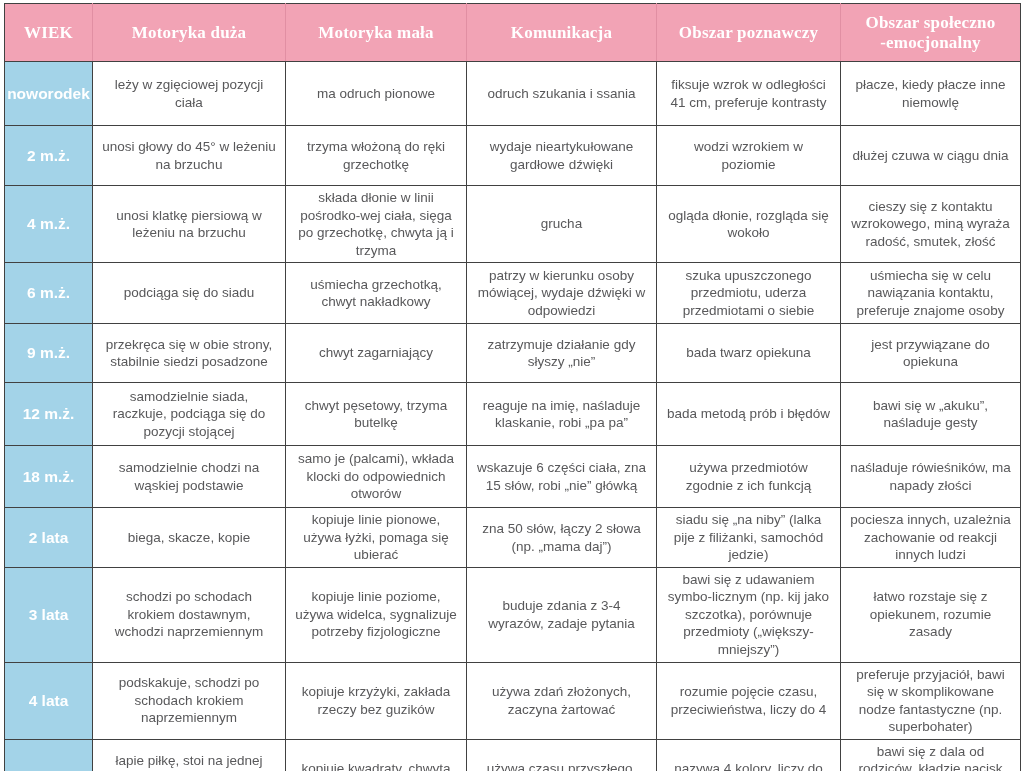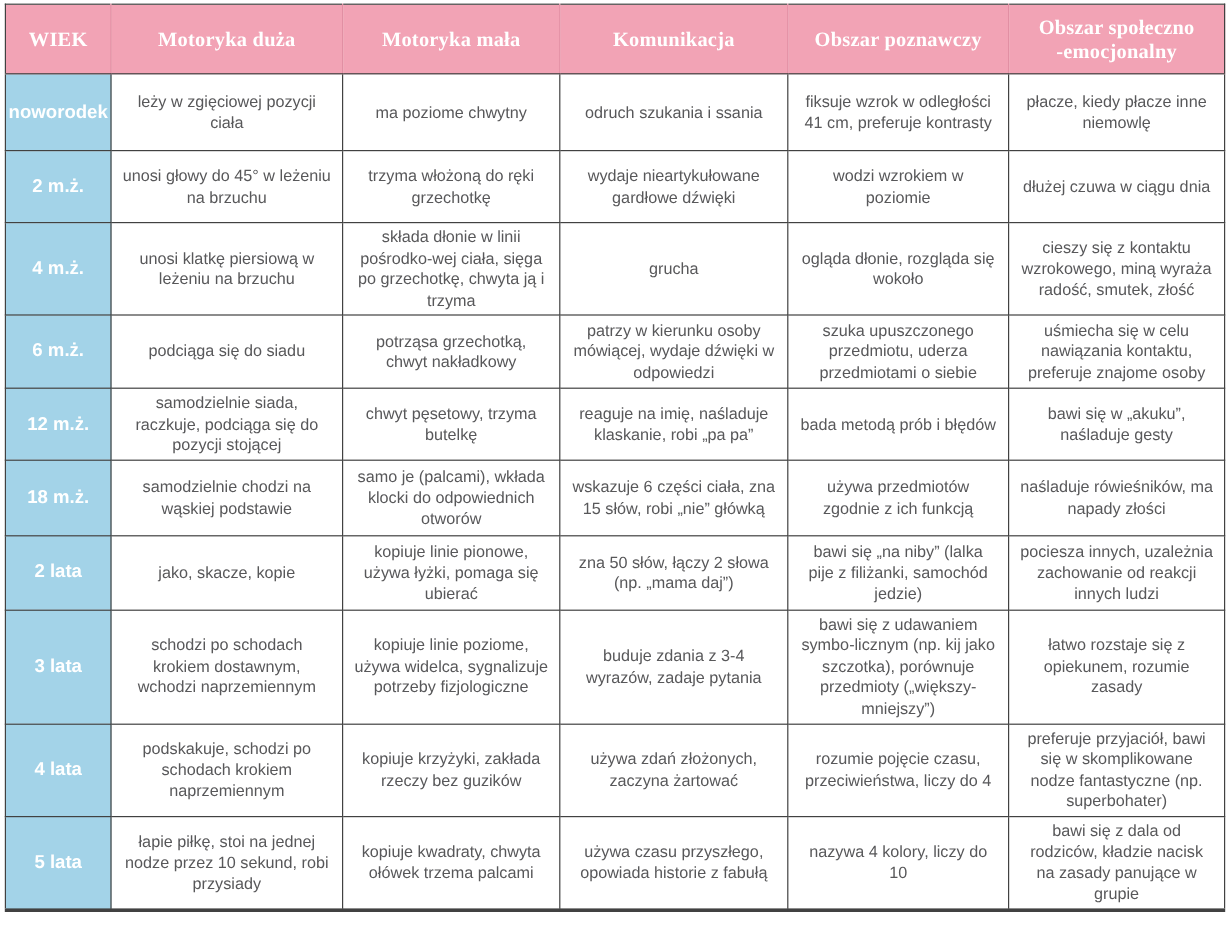--- a/index.html
+++ b/index.html
@@ -94,21 +94,21 @@
       <th>Komunikacja</th>
       <th>Obszar poznawczy</th>
       <th>Obszar społeczno
 -emocjonalny</th>
     </tr>
   </thead>
   <tbody>
       <tr>
         <td class="age">noworodek</td>
         <td class="cell">leży w zgięciowej pozycji ciała</td>
-        <td class="cell">ma poziome chwytny</td>
+        <td class="cell">ma odruch pionowe</td>
         <td class="cell">odruch szukania i ssania</td>
         <td class="cell">fiksuje wzrok w odległości 41 cm, preferuje kontrasty</td>
         <td class="cell">płacze, kiedy płacze inne niemowlę</td>
       </tr>
       <tr>
         <td class="age">2 m.ż.</td>
         <td class="cell">unosi głowy do 45° w leżeniu na brzuchu</td>
         <td class="cell">trzyma włożoną do ręki grzechotkę</td>
         <td class="cell">wydaje nieartykułowane gardłowe dźwięki</td>
         <td class="cell">wodzi wzrokiem w poziomie</td>
@@ -118,47 +118,55 @@
         <td class="age">4 m.ż.</td>
         <td class="cell">unosi klatkę piersiową w leżeniu na brzuchu</td>
         <td class="cell">składa dłonie w linii pośrodko-wej ciała, sięga po grzechotkę, chwyta ją i trzyma</td>
         <td class="cell">grucha</td>
         <td class="cell">ogląda dłonie, rozgląda się wokoło</td>
         <td class="cell">cieszy się z kontaktu wzrokowego, miną wyraża radość, smutek, złość</td>
       </tr>
       <tr>
         <td class="age">6 m.ż.</td>
         <td class="cell">podciąga się do siadu</td>
-        <td class="cell">potrząsa grzechotką, chwyt nakładkowy</td>
+        <td class="cell">uśmiecha grzechotką, chwyt nakładkowy</td>
         <td class="cell">patrzy w kierunku osoby mówiącej, wydaje dźwięki w odpowiedzi</td>
         <td class="cell">szuka upuszczonego przedmiotu, uderza przedmiotami o siebie</td>
         <td class="cell">uśmiecha się w celu nawiązania kontaktu, preferuje znajome osoby</td>
+      </tr>
+      <tr>
+        <td class="age">9 m.ż.</td>
+        <td class="cell">przekręca się w obie strony, stabilnie siedzi posadzone</td>
+        <td class="cell">chwyt zagarniający</td>
+        <td class="cell">zatrzymuje działanie gdy słyszy „nie”</td>
+        <td class="cell">bada twarz opiekuna</td>
+        <td class="cell">jest przywiązane do opiekuna</td>
       </tr>
       <tr>
         <td class="age">12 m.ż.</td>
         <td class="cell">samodzielnie siada, raczkuje, podciąga się do pozycji stojącej</td>
         <td class="cell">chwyt pęsetowy, trzyma butelkę</td>
         <td class="cell">reaguje na imię, naśladuje klaskanie, robi „pa pa”</td>
         <td class="cell">bada metodą prób i błędów</td>
         <td class="cell">bawi się w „akuku”, naśladuje gesty</td>
       </tr>
       <tr>
         <td class="age">18 m.ż.</td>
         <td class="cell">samodzielnie chodzi na wąskiej podstawie</td>
         <td class="cell">samo je (palcami), wkłada klocki do odpowiednich otworów</td>
         <td class="cell">wskazuje 6 części ciała, zna 15 słów, robi „nie” główką</td>
         <td class="cell">używa przedmiotów zgodnie z ich funkcją</td>
         <td class="cell">naśladuje rówieśników, ma napady złości</td>
       </tr>
       <tr>
         <td class="age">2 lata</td>
-        <td class="cell">jako, skacze, kopie</td>
+        <td class="cell">biega, skacze, kopie</td>
         <td class="cell">kopiuje linie pionowe, używa łyżki, pomaga się ubierać</td>
         <td class="cell">zna 50 słów, łączy 2 słowa (np. „mama daj”)</td>
-        <td class="cell">bawi się „na niby” (lalka pije z filiżanki, samochód jedzie)</td>
+        <td class="cell">siadu się „na niby” (lalka pije z filiżanki, samochód jedzie)</td>
         <td class="cell">pociesza innych, uzależnia zachowanie od reakcji innych ludzi</td>
       </tr>
       <tr>
         <td class="age">3 lata</td>
         <td class="cell">schodzi po schodach krokiem dostawnym, wchodzi naprzemiennym</td>
         <td class="cell">kopiuje linie poziome, używa widelca, sygnalizuje potrzeby fizjologiczne</td>
         <td class="cell">buduje zdania z 3-4 wyrazów, zadaje pytania</td>
         <td class="cell">bawi się z udawaniem symbo-licznym (np. kij jako szczotka), porównuje przedmioty („większy-mniejszy”)</td>
         <td class="cell">łatwo rozstaje się z opiekunem, rozumie zasady</td>
       </tr>

